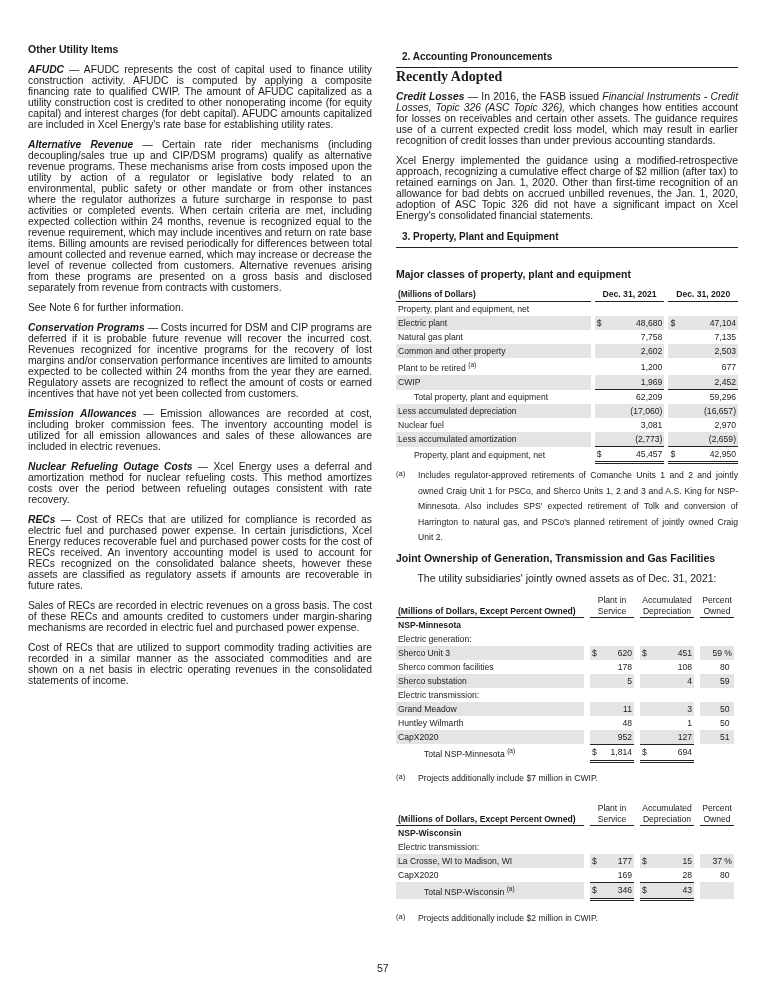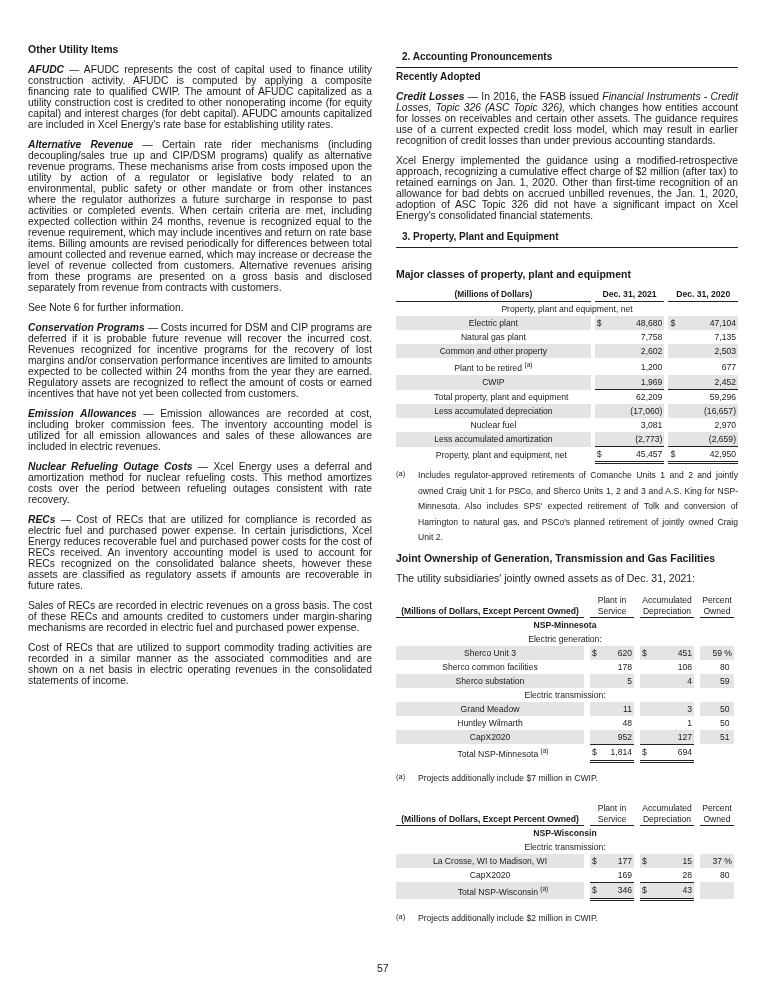--- a/index.html
+++ b/index.html
@@ -7,29 +7,29 @@
     width: 768px; height: 993px; position: relative; overflow: hidden;
     font-family: "Liberation Sans", sans-serif; color: #1a1a1a;
   }
   .col { position: absolute; top: 0; }
   .left { left: 28px; width: 344px; top: 42px; }
   .right { left: 396px; width: 342px; top: 50px; }
   p { margin: 0 0 9px 0; font-size: 10.3px; line-height: 11px; text-align: justify; }
   .lead { font-weight: bold; font-style: italic; }
   .h-items { font-size: 10.5px; font-weight: bold; margin: 0 0 8px 0; line-height: 14px; }
   .sec-head { font-size: 10px; font-weight: bold; padding: 0 0 3px 6px; border-bottom: 1.5px solid #222; margin-bottom: 2px; line-height: 14px; }
-  .sub-head { font-size: 10px; font-weight: bold; margin: 0 0 7px 0; line-height: 14px; }
+  .sub-head { font-size: 14px; font-weight: bold; margin: 0 0 7px 0; line-height: 14px; font-family: Liberation Serif, serif; }
   .subsub { font-size: 10.5px; font-weight: bold; margin: 20px 0 7px 0; }
-  .intro { font-size: 10.5px; margin: 0 0 6px 0; line-height: 14px; }
+  .intro { font-size: 10.5px; margin: 0 0 6px 0; line-height: 14px; text-align: center; }
 
   table { border-collapse: collapse; width: 100%; font-size: 8.6px; }
   td, th { padding: 0 2px; height: 14px; line-height: 14px; white-space: nowrap; }
   th { font-weight: bold; text-align: center; vertical-align: bottom; }
   tr.shade td { background: #e4e4e4; }
-  .lbl { text-align: center; margin-top: 48px; }
+  .lbl { text-align: left; margin-top: 48px; }
   .ind1 { }
   .ind2 { padding-left: 18px; }
   .ind3 { padding-left: 28px; }
   .bold { font-weight: bold; }
   .num { text-align: right; }
   .dol { text-align: left; width: 10px; }
   .gap { width: 4px; background: #fff !important; padding: 0; }
   .hdr-line { border-bottom: 1px solid #222; }
   .top-line td.ln { border-top: 1px solid #222; }
   .dbl td.ln { border-bottom: 3px double #222; }

